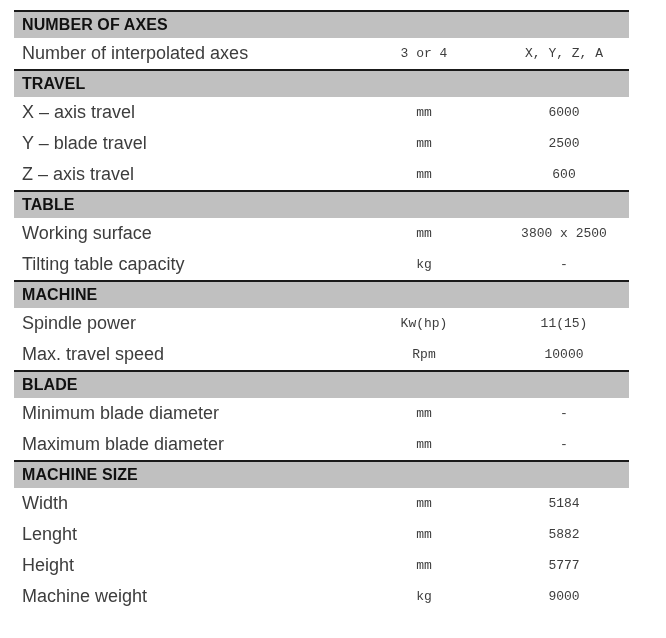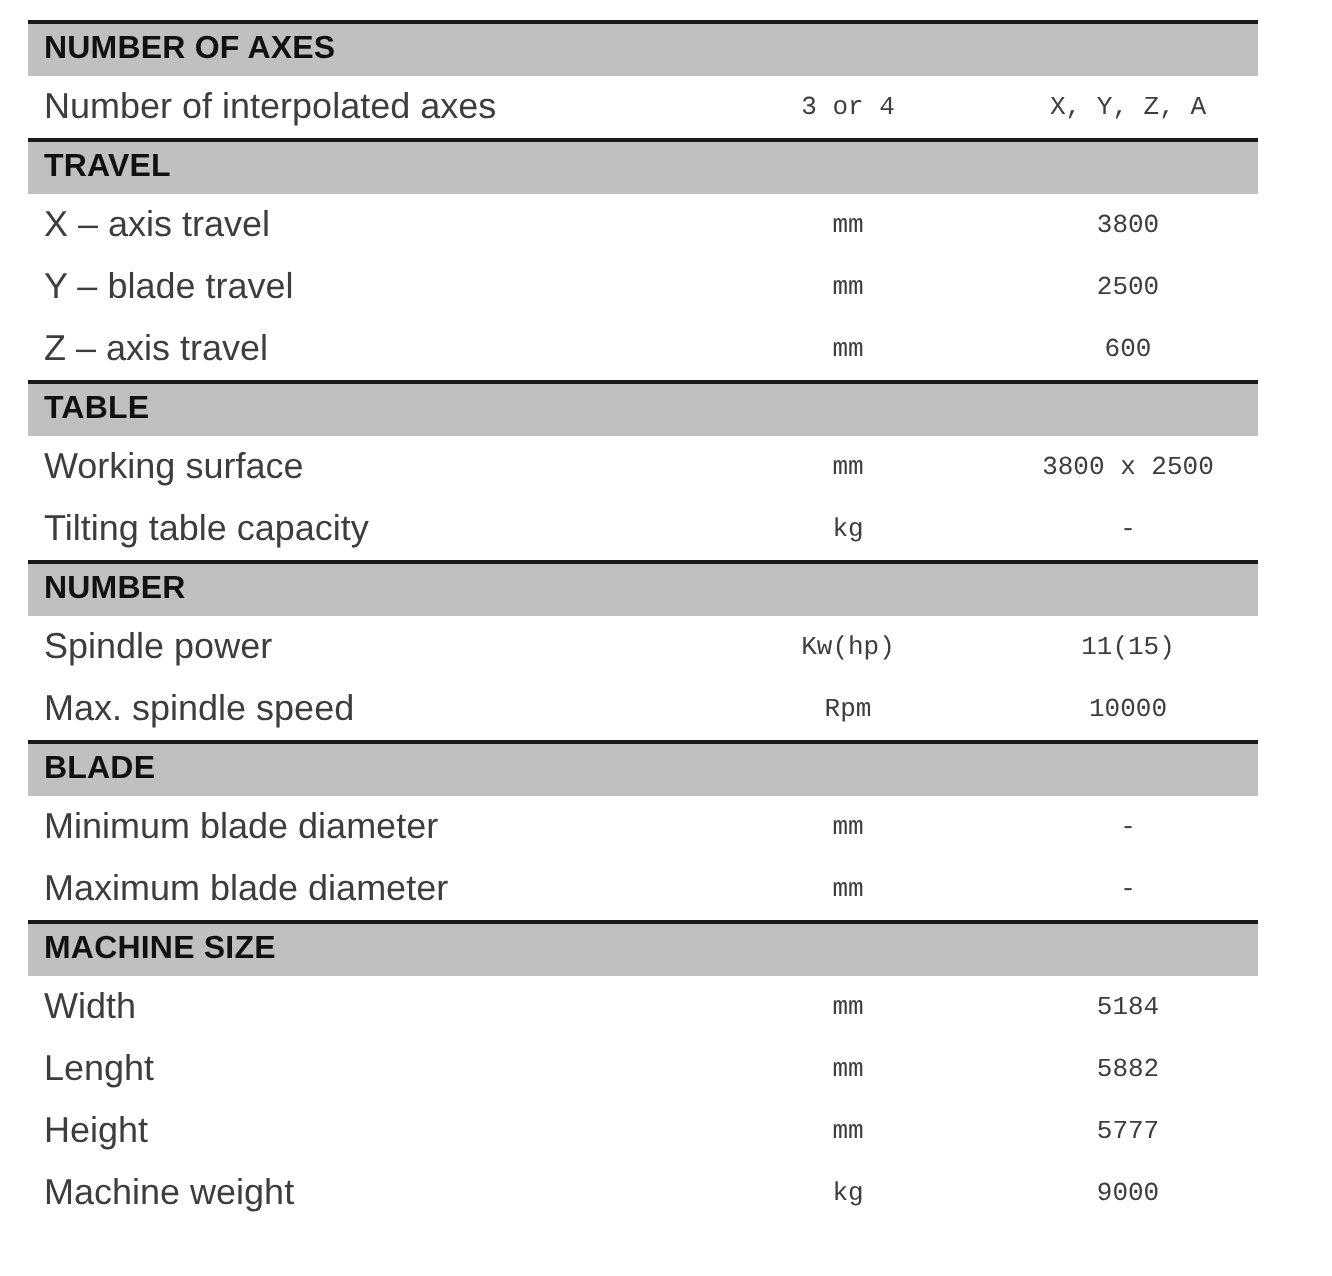--- a/index.html
+++ b/index.html
@@ -72,21 +72,21 @@
   </div>
 
   <div class="spec-section">
     <div class="section-header">
       <span class="section-title">TRAVEL</span>
     </div>
     <div class="section-rows">
   <div class="spec-row">
     <span class="cell-label">X – axis travel</span>
     <span class="cell-unit">mm</span>
-    <span class="cell-value">3800</span>
+    <span class="cell-value">6000</span>
   </div>
 
   <div class="spec-row">
     <span class="cell-label">Y – blade travel</span>
     <span class="cell-unit">mm</span>
     <span class="cell-value">2500</span>
   </div>
 
   <div class="spec-row">
     <span class="cell-label">Z – axis travel</span>
@@ -110,31 +110,31 @@
   <div class="spec-row">
     <span class="cell-label">Tilting table capacity</span>
     <span class="cell-unit">kg</span>
     <span class="cell-value">-</span>
   </div>
 </div>
   </div>
 
   <div class="spec-section">
     <div class="section-header">
-      <span class="section-title">NUMBER</span>
+      <span class="section-title">MACHINE</span>
     </div>
     <div class="section-rows">
   <div class="spec-row">
     <span class="cell-label">Spindle power</span>
     <span class="cell-unit">Kw(hp)</span>
     <span class="cell-value">11(15)</span>
   </div>
 
   <div class="spec-row">
-    <span class="cell-label">Max. spindle speed</span>
+    <span class="cell-label">Max. travel speed</span>
     <span class="cell-unit">Rpm</span>
     <span class="cell-value">10000</span>
   </div>
 </div>
   </div>
 
   <div class="spec-section">
     <div class="section-header">
       <span class="section-title">BLADE</span>
     </div>

